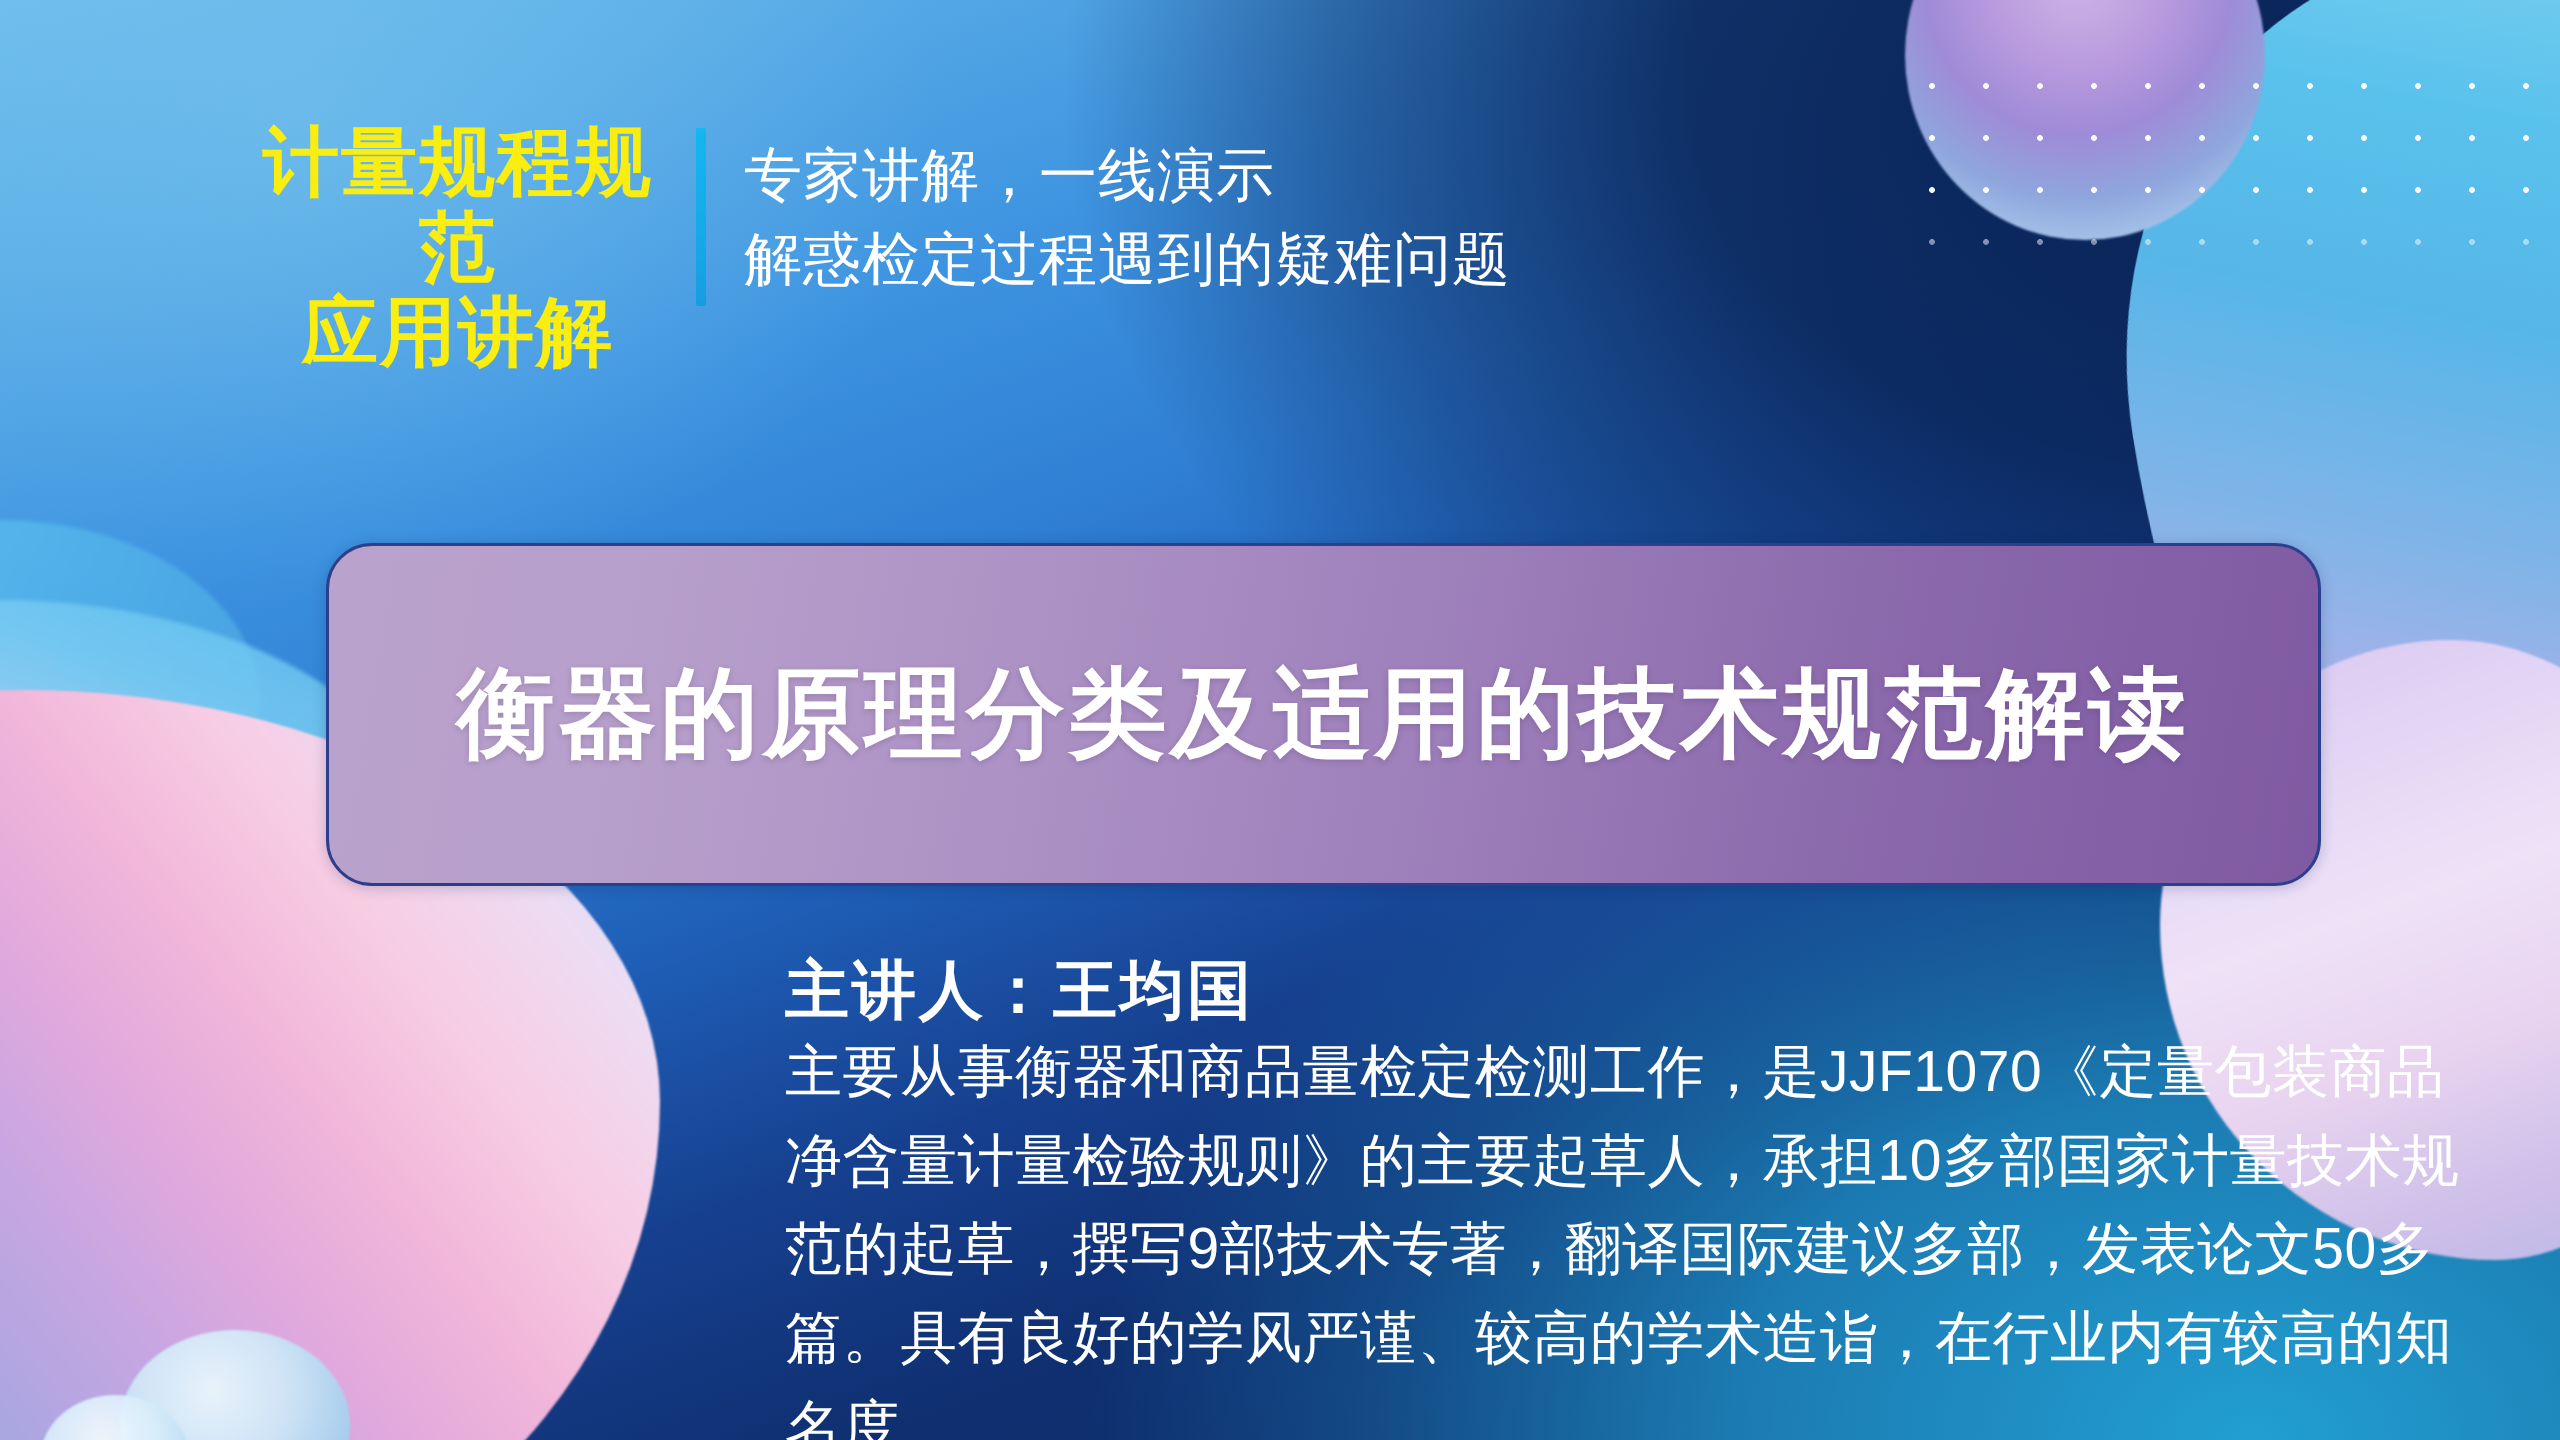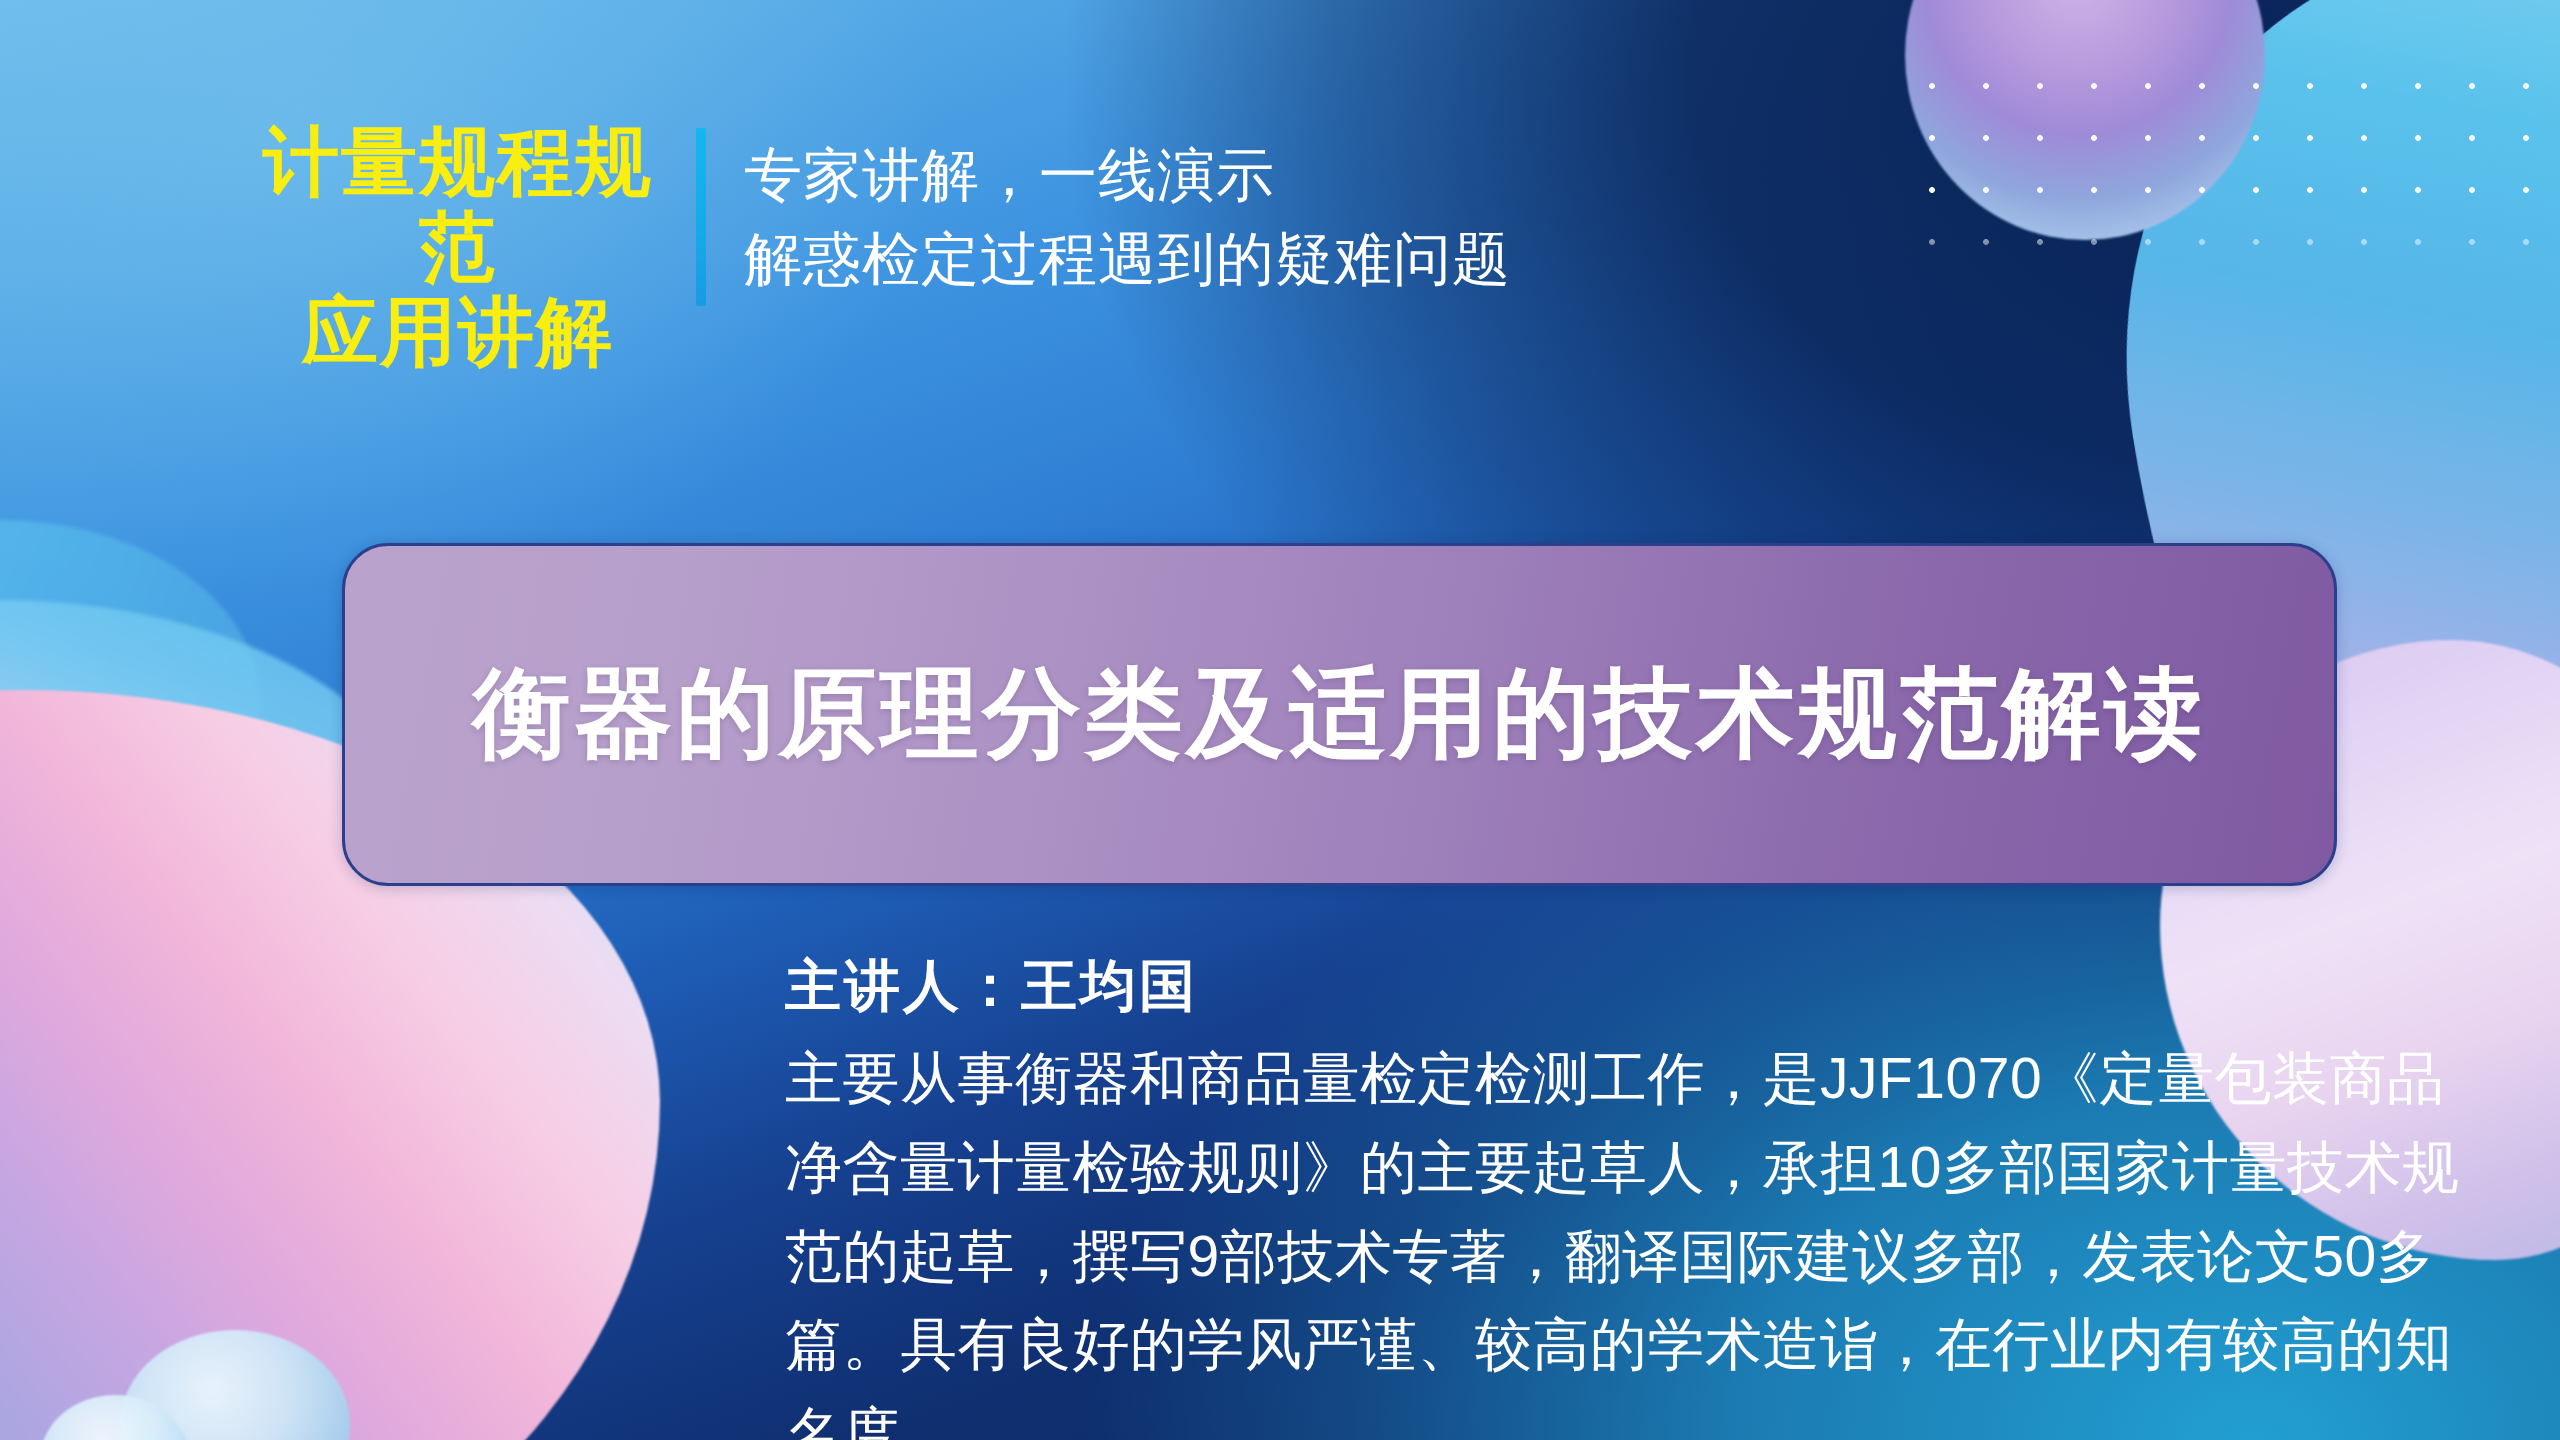--- a/index.html
+++ b/index.html
@@ -219,21 +219,21 @@
     font-size: 58px;
     line-height: 1.44;
     color: #ffffff;
     letter-spacing: 1px;
     white-space: pre-line;
   }
 
   
   .title-pill {
     position: absolute;
-    left: 342px;
+    left: 326px;
     top: 543px;
     width: 1995px;
     height: 343px;
     box-sizing: border-box;
     border: 3px solid #2b3f8c;
     border-radius: 46px;
     background: linear-gradient(100deg,
         #b9a2cb 0%,
         #b79fcb 16%,
         #ad93c5 34%,
@@ -257,24 +257,23 @@
   
   .speaker {
     position: absolute;
     left: 785px;
     top: 955px;
     width: 1690px;
   }
   .speaker-name {
     color: #ffffff;
     font-weight: 700;
-    font-size: 56px;
+    font-size: 64px;
     letter-spacing: 3px;
     line-height: 1.12;
-    margin-bottom: 16px;
   }
   .bio {
     color: #ffffff;
     font-size: 57px;
     line-height: 1.56;
     letter-spacing: 0.5px;
     white-space: pre-line;
     font-weight: 400;
   }
 </style>

